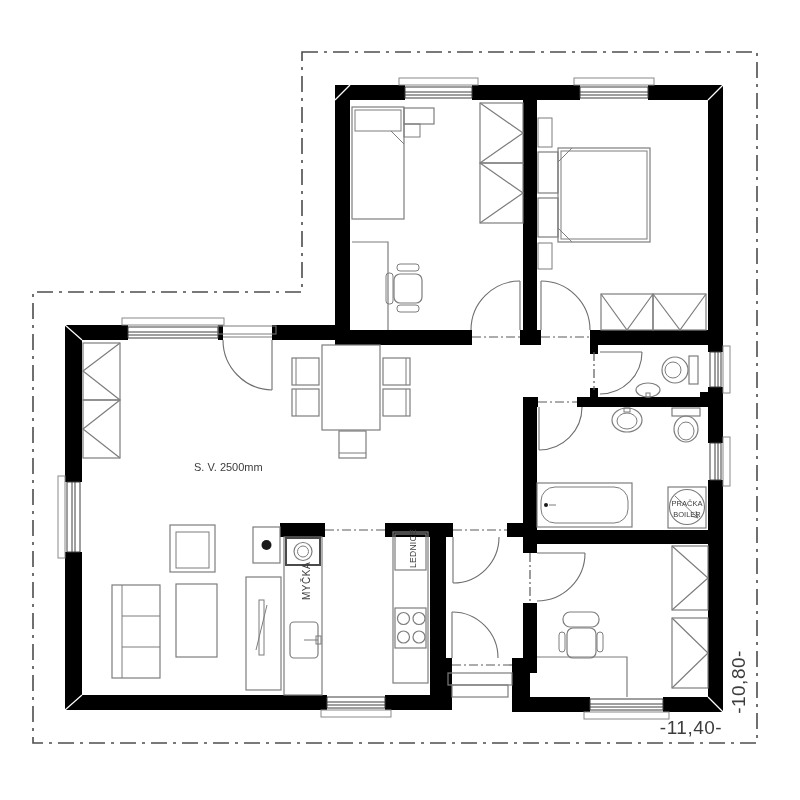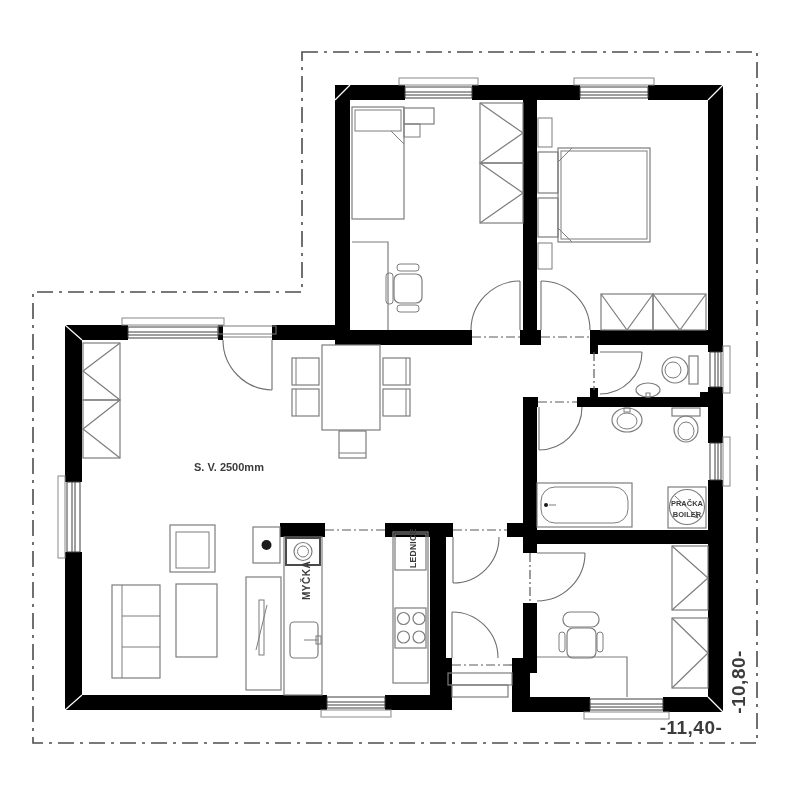--- a/index.html
+++ b/index.html
@@ -3,21 +3,21 @@
 <meta charset="utf-8">
 <style>
   :root{
     --wall:#000000;
     --furniture_stroke:#7d7d7d;
     --boundary_stroke:#4d4d4d;
     --text:#3c3c3c;
     --background:#ffffff;
   }
   html,body{margin:0;padding:0;background:var(--background);}
-  .page{width:784px;height:800px;background:var(--background);position:relative;font-weight:bold;}
+  .page{width:784px;height:800px;background:var(--background);position:relative;}
   svg{display:block;}
   .wall{fill:var(--wall);stroke:none;}
   .miter{stroke:#ffffff;stroke-width:1.2;}
   .furn{fill:none;stroke:var(--furniture_stroke);stroke-width:1.2;stroke-linejoin:miter;}
   .furnthin{fill:none;stroke:var(--furniture_stroke);stroke-width:1;}
   .furnbold{fill:none;stroke:#4a4a4a;stroke-width:2;}
   .door{fill:none;stroke:#6e6e6e;stroke-width:1.1;}
   .dashdot{fill:none;stroke:#5a5a5a;stroke-width:1.2;stroke-dasharray:9 3 2 3;}
   .boundary{fill:none;stroke:var(--boundary_stroke);stroke-width:1.6;stroke-dasharray:16 6 3 6;}
   .win{stroke:#3f3f3f;stroke-width:1;fill:none;}

